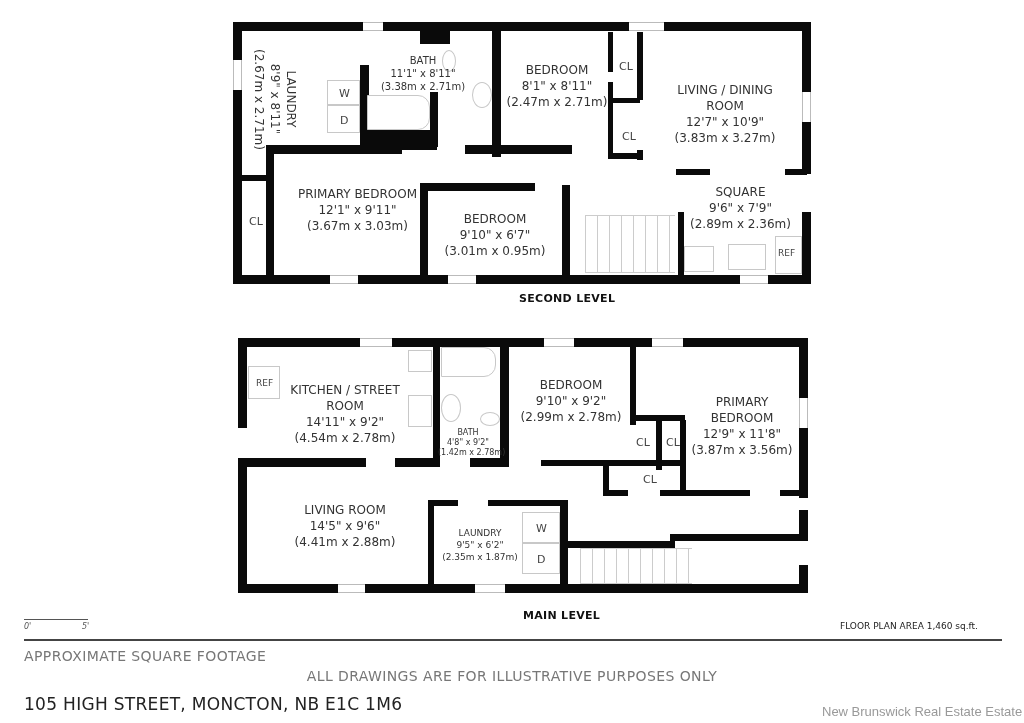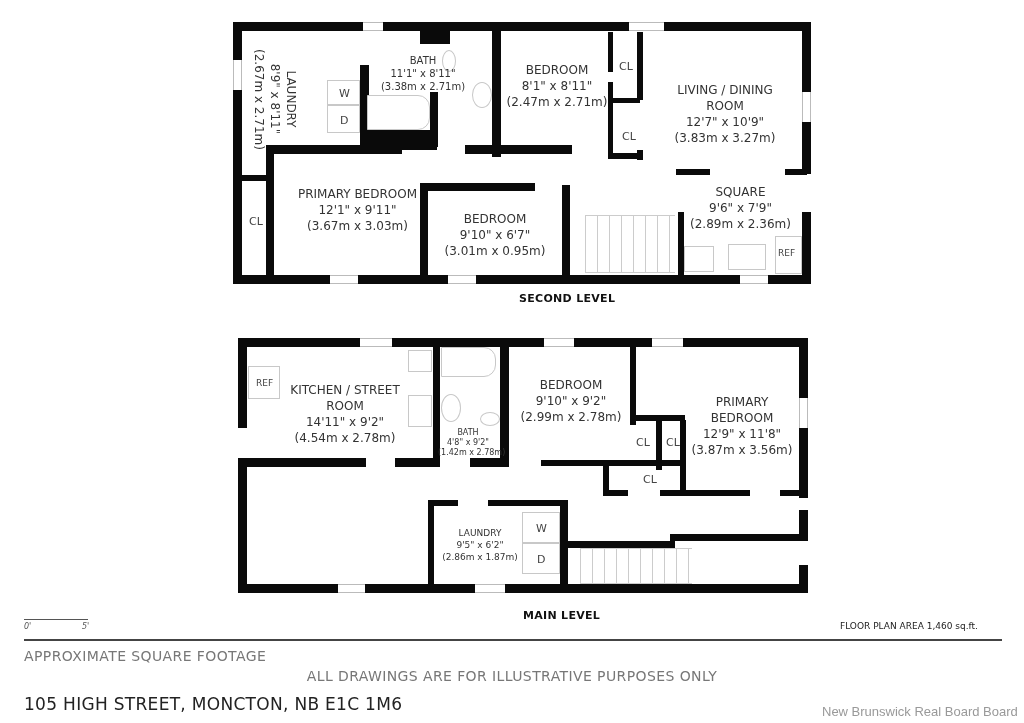--- a/index.html
+++ b/index.html
@@ -191,30 +191,35 @@
     <div>BEDROOM</div>
     <div>9'10" x 9'2"</div>
     <div>(2.99m x 2.78m)</div>
   </div>
   <div class="room" style="left:686px;top:382px;width:112px;margin-top:12px;">
     <div>PRIMARY</div>
     <div>BEDROOM</div>
     <div>12'9" x 11'8"</div>
     <div>(3.87m x 3.56m)</div>
   </div>
+  <div class="room" style="left:280px;top:502px;width:130px;">
+    <div>LIVING ROOM</div>
+    <div>14'5" x 9'6"</div>
+    <div>(4.41m x 2.88m)</div>
+  </div>
   <div class="room med" style="left:436px;top:527px;width:88px;font-size:9px;line-height:12px;">
     <div>LAUNDRY</div>
     <div>9'5" x 6'2"</div>
-    <div>(2.86m x 1.87m)</div>
+    <div>(2.35m x 1.87m)</div>
   </div>
 
   <div class="level" style="left:523px;top:609px;">MAIN LEVEL</div>
 </div>
 
 <div class="abs" style="left:24px;top:619px;width:64px;height:2px;border-top:1px solid #555;"></div>
 <div class="abs" style="left:24px;top:622px;font-size:8px;color:#555;font-style:italic;">0'</div>
 <div class="abs" style="left:82px;top:622px;font-size:8px;color:#555;font-style:italic;">5'</div>
 <div class="abs" style="left:840px;top:621px;font-size:9px;color:#222;">FLOOR PLAN AREA 1,460 sq.ft.</div>
 <div class="abs" style="left:24px;top:639px;width:978px;height:2px;background:#444;"></div>
 <div class="abs" style="left:0;top:648px;width:1024px;text-align:left;font-size:14px;color:#777;letter-spacing:0.4px;margin-left:24px;">APPROXIMATE SQUARE FOOTAGE</div>
 <div class="abs" style="left:0;top:668px;width:1024px;text-align:center;font-size:14px;color:#777;letter-spacing:0.4px;">ALL DRAWINGS ARE FOR ILLUSTRATIVE PURPOSES ONLY</div>
 <div class="abs" style="left:24px;top:694px;font-size:17px;color:#222;letter-spacing:0.3px;">105 HIGH STREET, MONCTON, NB E1C 1M6</div>
-<div class="abs" style="left:822px;top:704px;font-family:'Liberation Sans', sans-serif;font-size:13px;color:#999;">New Brunswick Real Board Board</div>
+<div class="abs" style="left:822px;top:704px;font-family:'Liberation Sans', sans-serif;font-size:13px;color:#999;">New Brunswick Real Estate Estate</div>
 
 </body></html>

